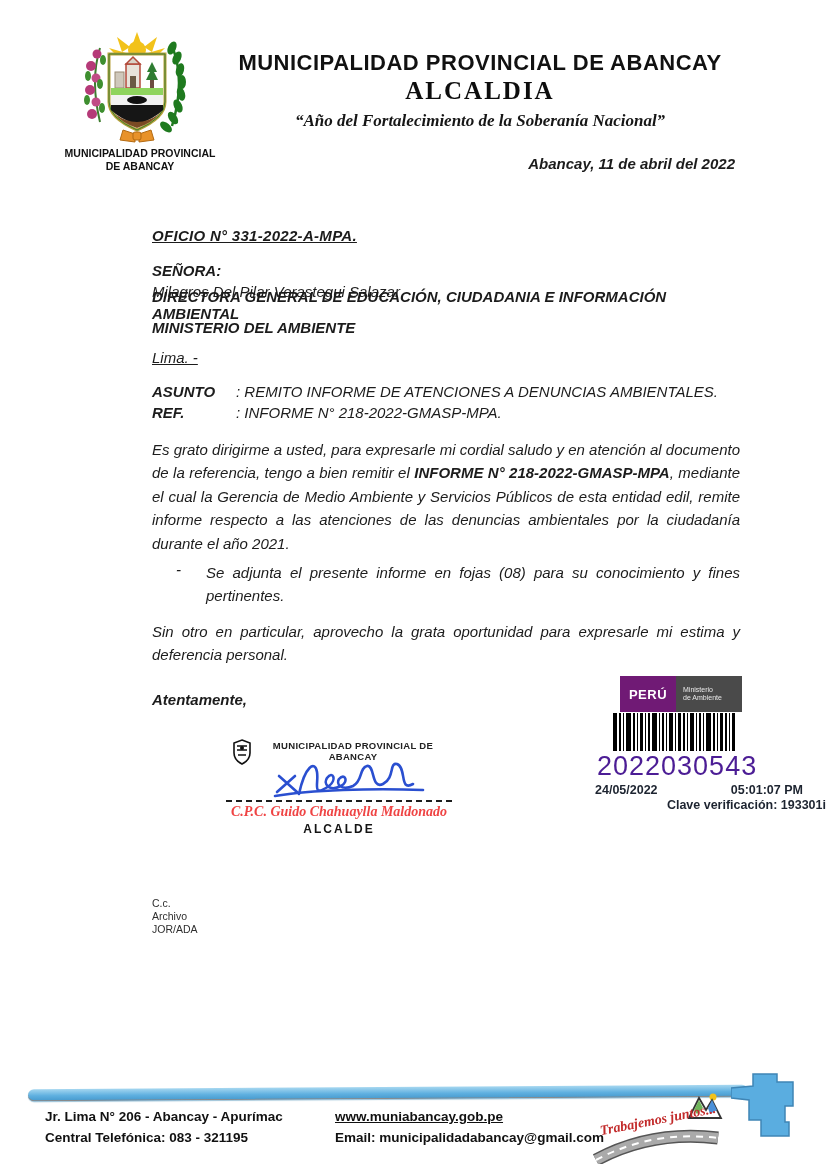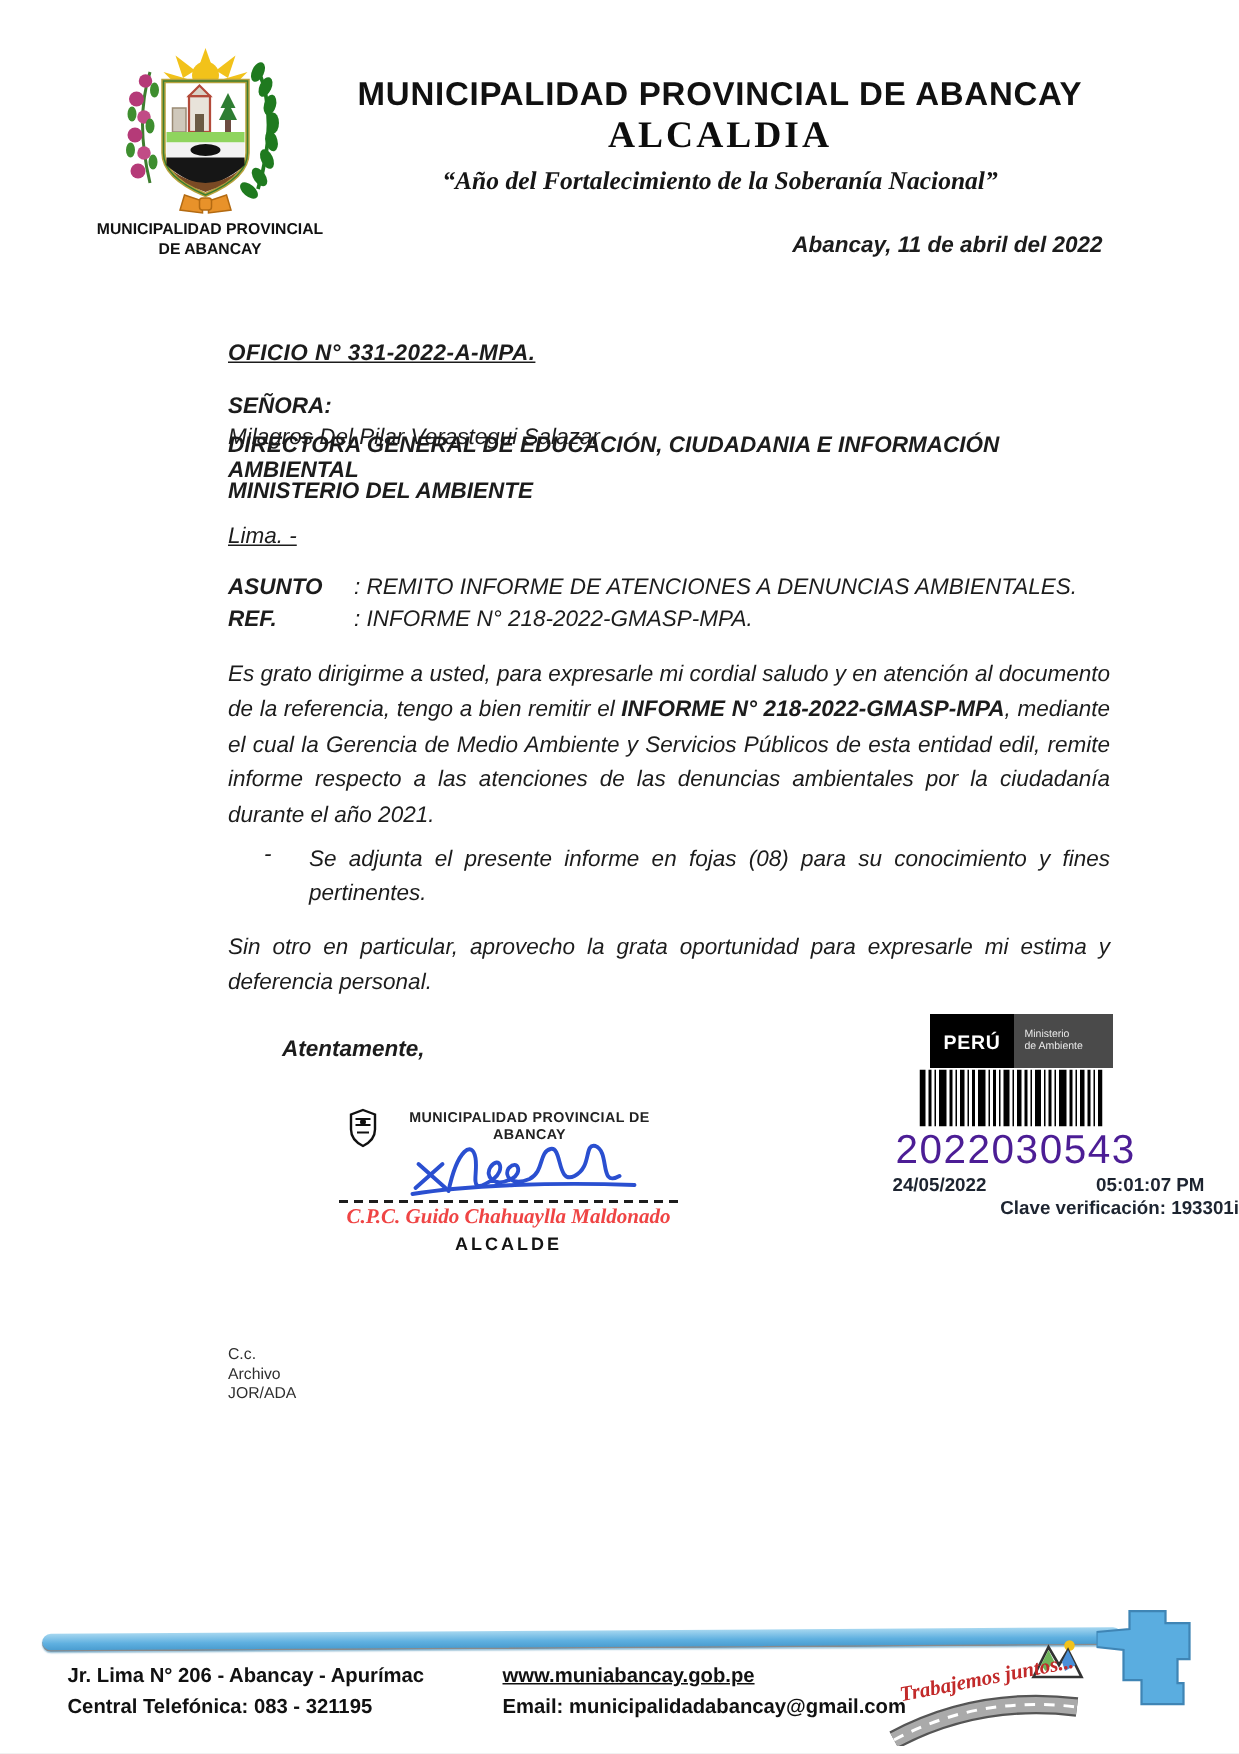--- a/index.html
+++ b/index.html
@@ -32,21 +32,21 @@
   .subjrow{display:flex;}
   .subjrow .lbl{width:84px; flex:none; font-weight:bold;}
   .subjrow .val{font-weight:normal;}
   .asunto{top:383px;}
   .ref{top:404px;}
   .bodyp{top:438px; text-align:justify; line-height:23.4px;}
   .bullet{top:561px; display:flex;}
   .bullet .dash{width:30px; flex:none; padding-left:24px;}
   .bullet .btxt{text-align:justify; line-height:23.4px; width:534px;}
   .closing{top:620px; text-align:justify; line-height:23.4px;}
-  .farewell{top:691px; font-weight:bold;margin-left:36px;}
+  .farewell{top:691px; font-weight:bold;}
 
   
   .sigblock{left:226px; top:736px; width:226px; height:95px;}
   .sig-head{position:absolute; left:28px; top:4px; width:198px; text-align:center;
     font-size:9.5px; font-weight:bold; color:#222; line-height:11px; letter-spacing:.3px;}
   .sig-crest{position:absolute; left:4px; top:2px;}
   .sig-ink{position:absolute; left:45px; top:10px;}
   .sig-dash{position:absolute; left:0; top:64px; width:226px; border-top:2.5px dashed #1d1d1d;}
   .sig-name{position:absolute; left:-8px; top:68px; width:242px; text-align:center;
     font-family:"Liberation Serif", serif; font-weight:bold; font-style:italic; font-size:14px; color:#ef4444;}
@@ -205,21 +205,21 @@
         <path d="M4,50 C40,44 100,42 152,44"></path>
       </g>
     </svg>
     <div class="sig-dash"></div>
     <div class="sig-name">C.P.C. Guido Chahuaylla Maldonado</div>
     <div class="sig-title">ALCALDE</div>
   </div>
 
   <div class="abs vstamp">
     <div class="vhead">
-      <div class="peru-box" style="background:#000000;text-align:center;">PERÚ</div>
+      <div class="peru-box" style="background:#701a75;text-align:center;">PERÚ</div>
       <div class="min-box" style="background:#4a4a4a;">
         <div>Ministerio</div>
         <div>de Ambiente</div>
       </div>
     </div>
     <svg class="barcode" width="122" height="38" viewBox="0 0 122 38">
       <g fill="#000">
         <rect x="0" y="0" width="4" height="38"></rect>
           <rect x="6" y="0" width="2" height="38"></rect>
         <rect x="10" y="0" width="1" height="38"></rect>

